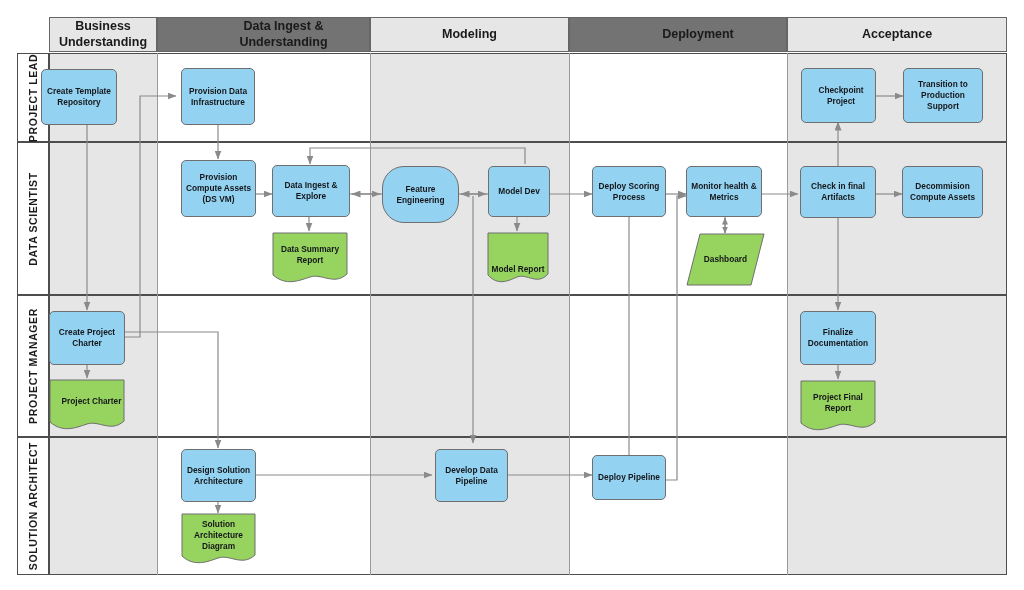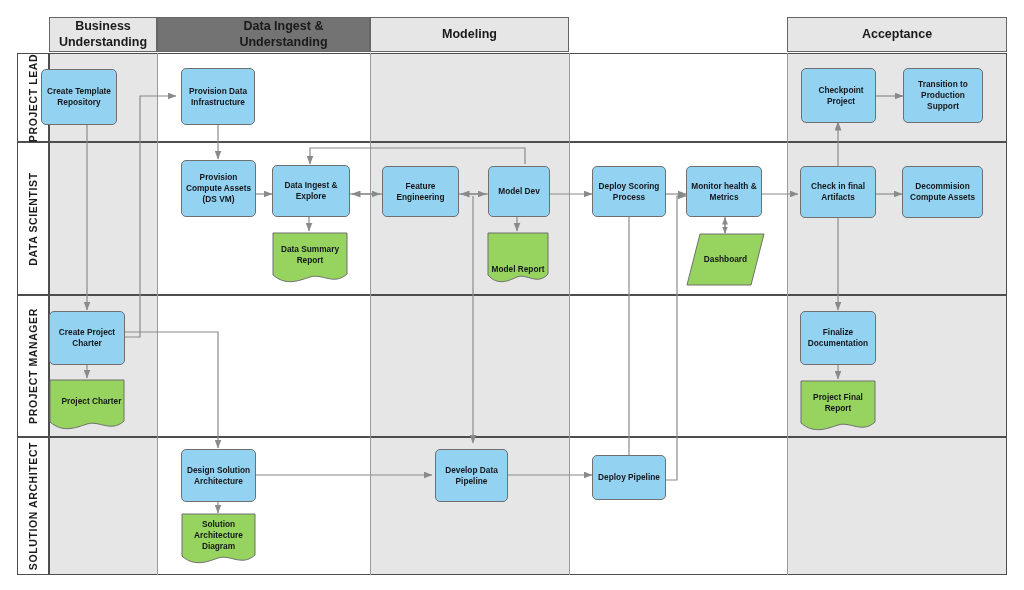--- a/index.html
+++ b/index.html
@@ -52,20 +52,23 @@
 <div id="canvas">
 
   <div class="col-head shade" style="left:49px;top:17px;width:108px;height:35px;">
     <span>Business Understanding</span>
   </div>
   <div class="col-head plain" style="left:157px;top:17px;width:213px;height:35px;">
     <span>Data Ingest &amp; Understanding</span>
   </div>
   <div class="col-head shade" style="left:370px;top:17px;width:199px;height:35px;">
     <span>Modeling</span>
+  </div>
+  <div class="col-head plain" style="left:569px;top:17px;width:218px;height:35px;">
+    <span>Deployment</span>
   </div>
   <div class="col-head shade" style="left:787px;top:17px;width:220px;height:35px;">
     <span>Acceptance</span>
   </div>
 
   <div class="lane-label" style="left:17px;top:53px;width:32px;height:89px;">
     <span>PROJECT LEAD</span>
   </div>
   <div class="lane-label" style="left:17px;top:142px;width:32px;height:153px;">
     <span>DATA SCIENTIST</span>
@@ -182,21 +185,21 @@
   <div class="node process" style="left:903px;top:68px;width:80px;height:55px;">
     <span>Transition to Production Support</span>
   </div>
 
   <div class="node process" style="left:181px;top:160px;width:75px;height:57px;">
     <span>Provision Compute Assets (DS VM)</span>
   </div>
   <div class="node process" style="left:272px;top:165px;width:78px;height:52px;">
     <span>Data Ingest &amp; Explore</span>
   </div>
-  <div class="node process" style="left:382px;top:166px;width:77px;height:51px;">
+  <div class="node process" style="left:382px;top:166px;width:77px;height:57px;border-radius:22px;">
     <span>Feature Engineering</span>
   </div>
   <div class="node process" style="left:488px;top:166px;width:62px;height:51px;">
     <span>Model Dev</span>
   </div>
   <div class="node process" style="left:592px;top:166px;width:74px;height:51px;">
     <span>Deploy Scoring Process</span>
   </div>
   <div class="node process" style="left:686px;top:166px;width:76px;height:51px;">
     <span>Monitor health &amp; Metrics</span>

